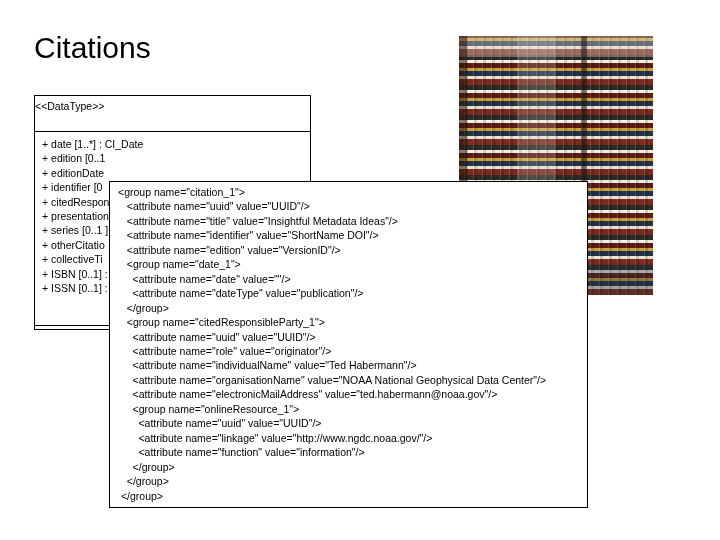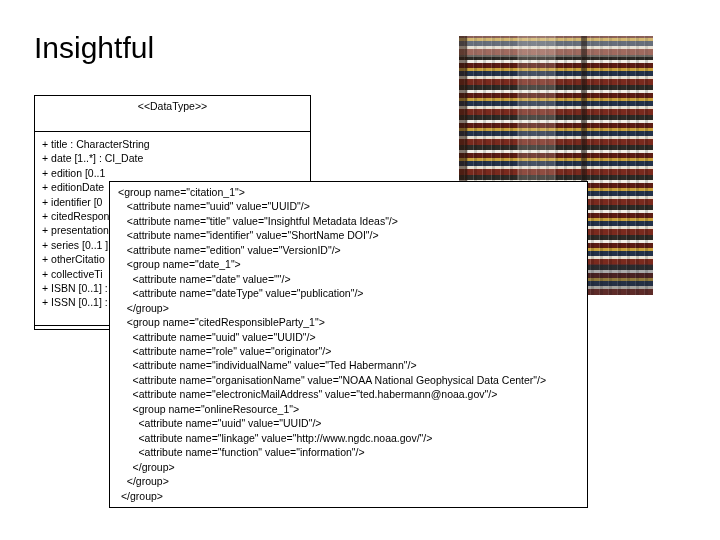--- a/index.html
+++ b/index.html
@@ -9,21 +9,21 @@
   }
   .slide-title {
     position: absolute; left: 34px; top: 28px;
     font-size: 30px; font-weight: normal; margin: 0; line-height: 40px;
   }
   .uml-box {
     position: absolute; left: 34px; top: 95px; width: 277px; height: 235px;
     border: 1px solid #000; background: #fff; box-sizing: border-box;
   }
   .uml-header {
-    height: 36px; border-bottom: 1px solid #000; text-align: center;
+    height: 36px; border-bottom: 1px solid #000; text-align: left;
     font-size: 10.5px; line-height: 15px; padding-top: 3px; box-sizing: border-box;
   }
   .uml-attrs {
     list-style: none; margin: 0; padding: 5px 0 0 7px;
     font-size: 10.5px; line-height: 14.4px; white-space: nowrap; height: 195px; box-sizing: border-box;
   }
   .uml-attrs li { margin: 0; padding: 0; }
   .uml-ops { position: absolute; left: 0; right: 0; bottom: 3px; border-top: 1px solid #000; height: 0; }
   .photo {
     position: absolute; left: 459px; top: 36px; width: 194px; height: 259px;
@@ -43,28 +43,27 @@
     border: 1px solid #000; background: #fff; box-sizing: border-box;
     padding: 3px 0 0 8px;
   }
   .xml-line {
     font-size: 10.5px; line-height: 14.45px; white-space: pre; margin: 0;
   }
 </style>
 </head>
 <body>
 
-<h1 class="slide-title">Insightful</h1>
+<h1 class="slide-title">Citations</h1>
 
 <div class="uml-box">
   <div class="uml-header">
     <div>&lt;&lt;DataType&gt;&gt;</div>
   </div>
   <ul class="uml-attrs">
-    <li>+ title : CharacterString</li>
     <li>+ date [1..*] : CI_Date</li>
     <li>+ edition [0..1</li>
     <li>+ editionDate</li>
     <li>+ identifier [0</li>
     <li>+ citedRespon</li>
     <li>+ presentation</li>
     <li>+ series [0..1 ]</li>
     <li>+ otherCitatio</li>
     <li>+ collectiveTi</li>
     <li>+ ISBN [0..1] :</li>

